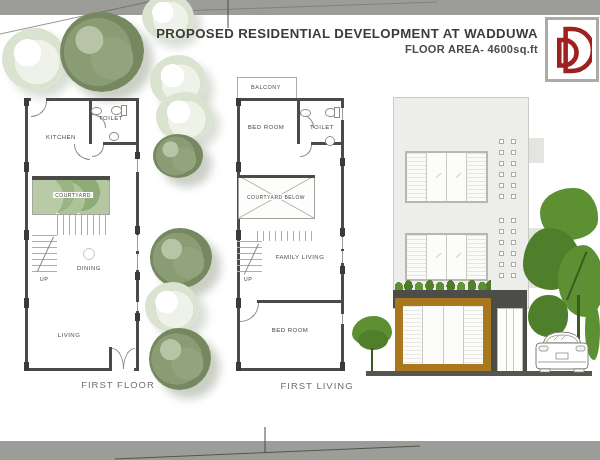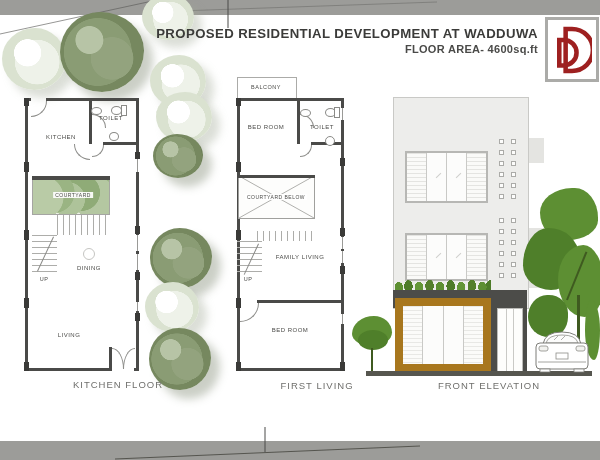--- a/index.html
+++ b/index.html
@@ -162,21 +162,21 @@
     <div class="room-label" style="left:36px;top:39px;">KITCHEN</div>
     <div class="room-label" style="left:86px;top:20px;">TOILET</div>
     <div class="room-label" style="left:64px;top:170px;">DINING</div>
     <div class="fixture" style="left:58px;top:150px;width:10px;height:10px;border-color:#c5c5c2;"></div>
     <div class="room-label" style="left:44px;top:237px;">LIVING</div>
 
     <div class="wall" style="left:84px;top:249px;width:3px;height:21px;"></div>
     <div class="arc arc-tr" style="left:87px;top:250px;width:11px;height:20px;"></div>
     <div class="arc arc-tl" style="left:98px;top:250px;width:11px;height:20px;"></div>
   </div>
-  <div class="caption" style="left:118px;top:379px;">KITCHEN FLOOR</div>
+  <div class="caption" style="left:118px;top:379px;">FIRST FLOOR</div>
 
   <div class="plan" style="left:237px;top:98px;width:107px;height:273px;">
 
     <div class="abs" style="left:0;top:-21px;width:58px;height:21px;border:1px solid #ababa8;"></div>
     <div class="room-label small-label" style="left:29px;top:-11px;">BALCONY</div>
 
     <div class="wall" style="left:0;top:0;width:107px;height:3px;"></div>
     <div class="wall" style="left:0;top:0;width:3px;height:273px;"></div>
     <div class="wall" style="left:104px;top:0;width:3px;height:273px;"></div>
     <div class="wall" style="left:0;top:270px;width:107px;height:3px;"></div>
@@ -316,21 +316,20 @@
     <rect x="2" y="14" width="52" height="26" rx="4" fill="#ffffff" stroke="#7d7d78" stroke-width="1"></rect>
     <rect x="5" y="17" width="9" height="5" rx="2" fill="#f2f2ef" stroke="#8d8d88" stroke-width="0.8"></rect>
     <rect x="42" y="17" width="9" height="5" rx="2" fill="#f2f2ef" stroke="#8d8d88" stroke-width="0.8"></rect>
     <rect x="22" y="24" width="12" height="6" fill="#fff" stroke="#8d8d88" stroke-width="0.8"></rect>
     <line x1="4" y1="33" x2="52" y2="33" stroke="#8d8d88" stroke-width="0.8"></line>
     <rect x="6" y="40" width="10" height="3" fill="#fff" stroke="#7d7d78" stroke-width="0.8"></rect>
     <rect x="40" y="40" width="10" height="3" fill="#fff" stroke="#7d7d78" stroke-width="0.8"></rect>
     <line x1="20" y1="11" x2="24" y2="7" stroke="#8d8d88" stroke-width="0.7"></line>
     <line x1="27" y1="11" x2="31" y2="7" stroke="#8d8d88" stroke-width="0.7"></line>
   </svg>
-  <div class="caption" style="left:489px;top:380px;">FRONT ELEVATION</div>
 
   <div class="titleblock">
     <div class="title-main">PROPOSED RESIDENTIAL DEVELOPMENT AT WADDUWA</div>
     <div class="title-sub2">FLOOR AREA- 4600sq.ft</div>
   </div>
 
   <div class="logo-box">
     <svg width="40" height="52" viewBox="0 0 44 56">
       <path d="M15 5 h7 a23 23 0 0 1 0 46 h-7 z" fill="none" stroke="#9e2020" stroke-width="5"></path>
       <path d="M8 17 h5 a14 14 0 0 1 0 28 h-5 z" fill="none" stroke="#9e2020" stroke-width="5"></path>

